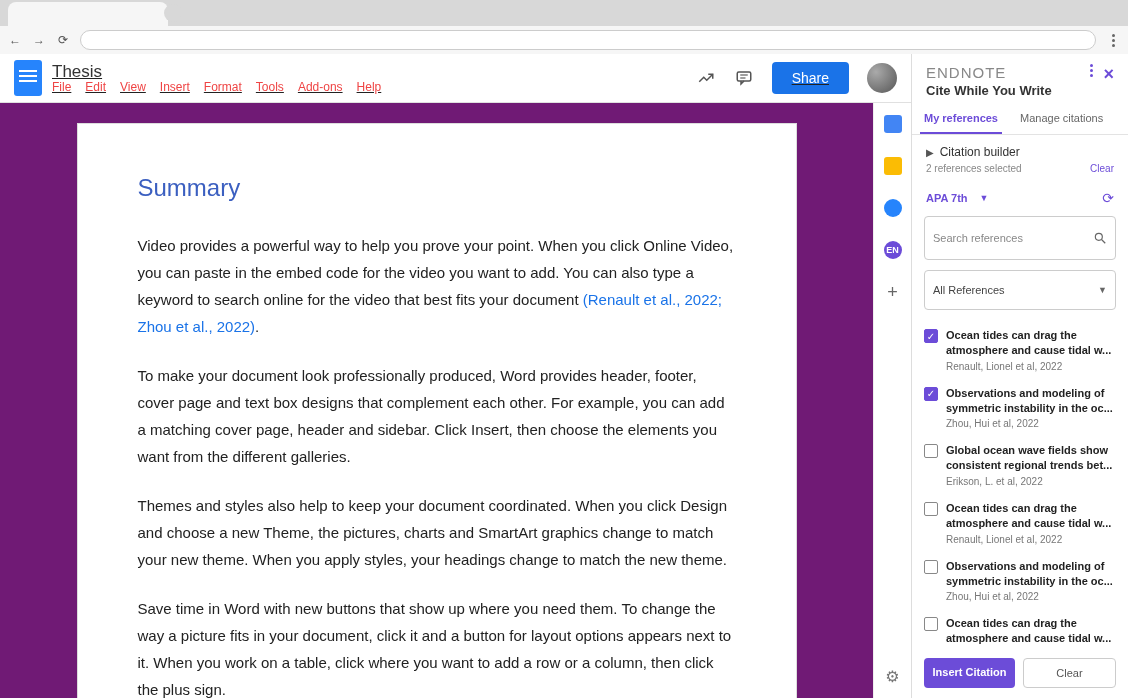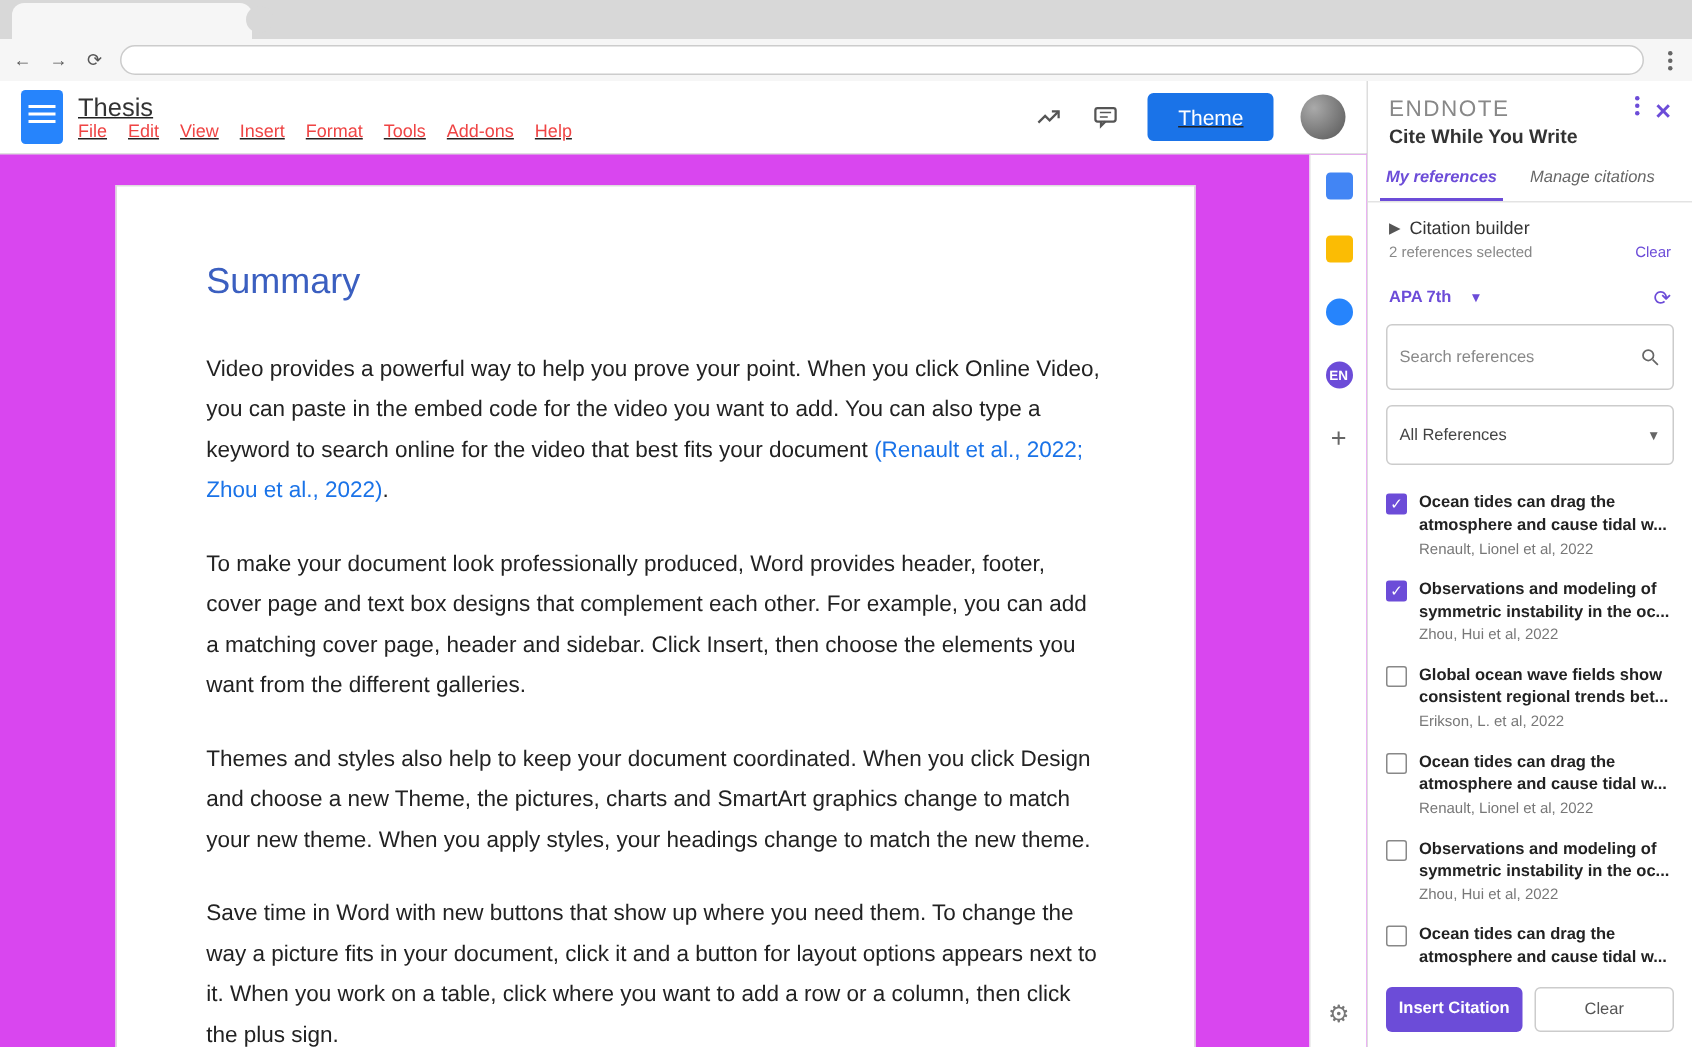--- a/index.html
+++ b/index.html
@@ -20,21 +20,21 @@
   .docs-logo { width: 28px; height: 36px; background: #2684fc; border-radius: 3px; position: relative; }
   .docs-logo::after { content:""; position:absolute; left:5px; right:5px; top:10px; height:2px; background:#fff; box-shadow:0 5px 0 #fff, 0 10px 0 #fff; }
   .title-area { flex: 1; }
   .doc-title { font-size: 17px; color: #333; line-height: 1; }
   .menus { display: flex; gap: 14px; color: #ef4444; font-size: 12px; margin-top: 0; }
   .header-actions { display: flex; align-items: center; gap: 18px; }
   .icon-btn { width: 20px; height: 20px; display: flex; align-items: center; justify-content: center; color: #555; }
   .share-btn { background: #1a73e8; color: #fff; border-radius: 4px; padding: 8px 20px; font-size: 14px; font-weight: 500; }
   .avatar { width: 30px; height: 30px; border-radius: 50%; background: radial-gradient(circle at 30% 30%, #aaa, #555); }
 
-  .doc-body { flex: 1; display: flex; overflow: hidden; border-top: 1px solid #e0e0e0; background: #d946ef; position: relative; }
+  .doc-body { flex: 1; display: flex; overflow: hidden; border-top: 1px solid #e0e0e0; background: #701a75; position: relative; }
   .page-wrap { flex: 1; overflow: auto; display: flex; justify-content: center; padding-top: 20px; }
   .page { width: 720px; background: #fff; border: 1px solid #ddd; padding: 50px 60px; min-height: 800px; }
   .summary-h { color: #3b5fc0; font-size: 24px; font-weight: 400; margin: 0 0 30px 0; }
   .para { font-size: 15px; line-height: 1.8; color: #222; margin: 0 0 22px 0; }
   .cite-link { color: #1a73e8; }
 
   .side-rail { width: 38px; background: #fff; border-left: 1px solid #eee; display: flex; flex-direction: column; align-items: center; padding-top: 12px; gap: 24px; position: relative; }
   .rail-icon { width: 18px; height: 18px; border-radius: 3px; display:flex; align-items:center; justify-content:center; font-size:11px; font-weight:700; color:#fff; }
   .rail-cal { background:#4285f4; }
   .rail-keep { background:#fbbc04; }
@@ -45,21 +45,21 @@
 
   .panel { width: 216px; display: flex; flex-direction: column; background: #fff; }
   .panel-header { padding: 10px 14px 6px 14px; display: flex; align-items: flex-start; }
   .panel-titles { flex: 1; }
   .panel-sup { font-size: 15px; letter-spacing: 1px; color: #888; }
   .panel-title { font-size: 13px; font-weight: 700; color: #333; margin-top: 2px; }
   .panel-kebab { color:#6c4cd8; margin-right: 10px; display:flex; flex-direction:column; gap:2px; }
   .panel-kebab span { width:3px; height:3px; background:#6c4cd8; border-radius:50%; }
   .panel-close { color:#6c4cd8; font-size:18px; font-weight:700; }
   .panel-tabs { display:flex; border-bottom:1px solid #e3e3e3; padding: 0 8px; gap: 14px; font-size: 11px; }
-  .ptab { padding: 8px 4px; color:#666;font-style:italic; }
+  .ptab { padding: 8px 4px; color:#666; }
   .ptab.active { color:#6c4cd8; border-bottom: 2px solid #6c4cd8; font-weight: 600; }
   .cb-row { display:flex; align-items:center; padding: 10px 14px 4px 14px; font-size: 12px; color:#333; gap:6px; }
   .chevr { font-size:10px; color:#555; }
   .sel-row { display:flex; align-items:center; justify-content:space-between; padding: 0 14px 10px 14px; font-size: 10px; color:#888; }
   .clear-link { color:#6c4cd8; font-size: 10px; }
   .style-row { display:flex; align-items:center; padding: 6px 14px; gap:12px; font-size: 11px; }
   .style-name { color:#6c4cd8; font-weight:600; }
   .reload { color:#6c4cd8; margin-left:auto; font-size:14px; }
   .search-box { margin: 4px 12px; border:1px solid #ccc; border-radius:4px; height:44px; display:flex; align-items:center; padding:0 8px; font-size:11px; color:#888; justify-content:space-between; }
   .dd-box { margin: 6px 12px; border:1px solid #ccc; border-radius:4px; height:40px; display:flex; align-items:center; padding:0 8px; font-size:11px; color:#444; justify-content:space-between; }
@@ -121,21 +121,21 @@
             </svg>
         </div>
         <div class="icon-btn">
           <svg width="18" height="18" viewBox="0 0 24 24">
               <rect x="3" y="4" width="18" height="12" rx="2" stroke="#555" stroke-width="2" fill="none"></rect>
               <path d="M8 16 L8 20 L12 16" stroke="#555" stroke-width="2" fill="none"></path>
               <line x1="7" y1="8" x2="17" y2="8" stroke="#555" stroke-width="1.5"></line>
               <line x1="7" y1="12" x2="14" y2="12" stroke="#555" stroke-width="1.5"></line>
             </svg>
         </div>
-        <div class="share-btn">Theme</div>
+        <div class="share-btn">Share</div>
         <div class="avatar"></div>
       </div>
     </div>
 
     <div class="doc-body">
       <div class="page-wrap">
         <div class="page">
           <h2 class="summary-h">Summary</h2>
           <p class="para">
             <span>Video provides a powerful way to help you prove your point. When you click Online Video, you can paste in the embed code for the video you want to add. You can also type a keyword to search online for the video that best fits your document </span><span class="cite-link">(Renault et al., 2022; Zhou et al., 2022)</span><span>.</span>

